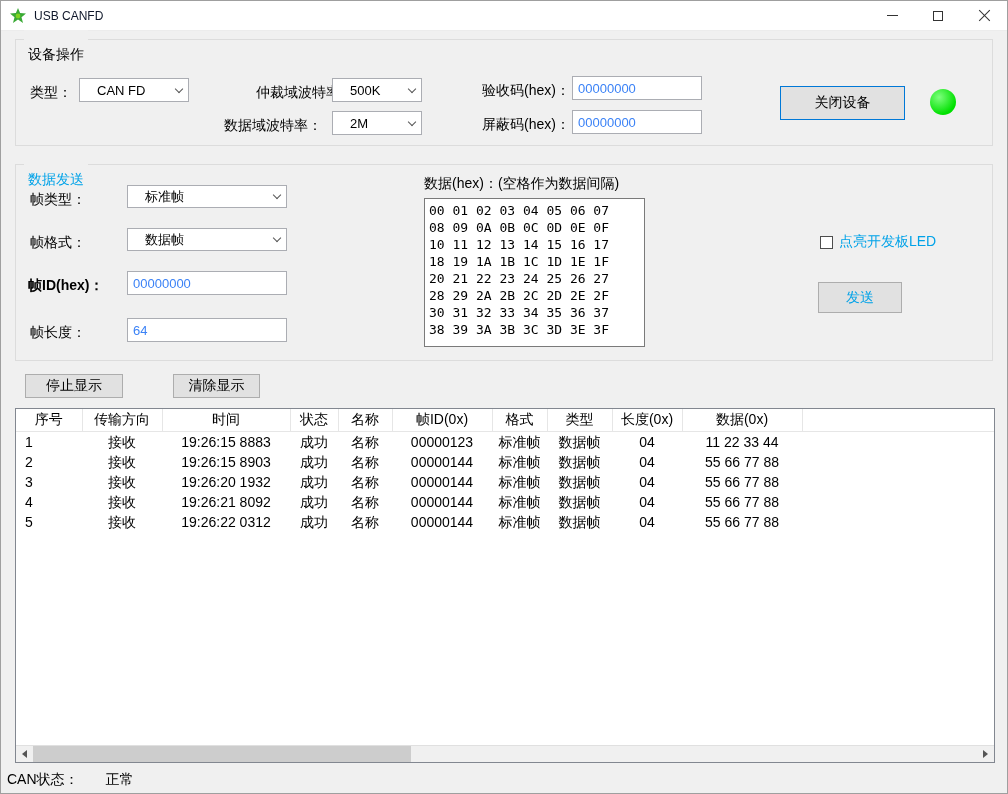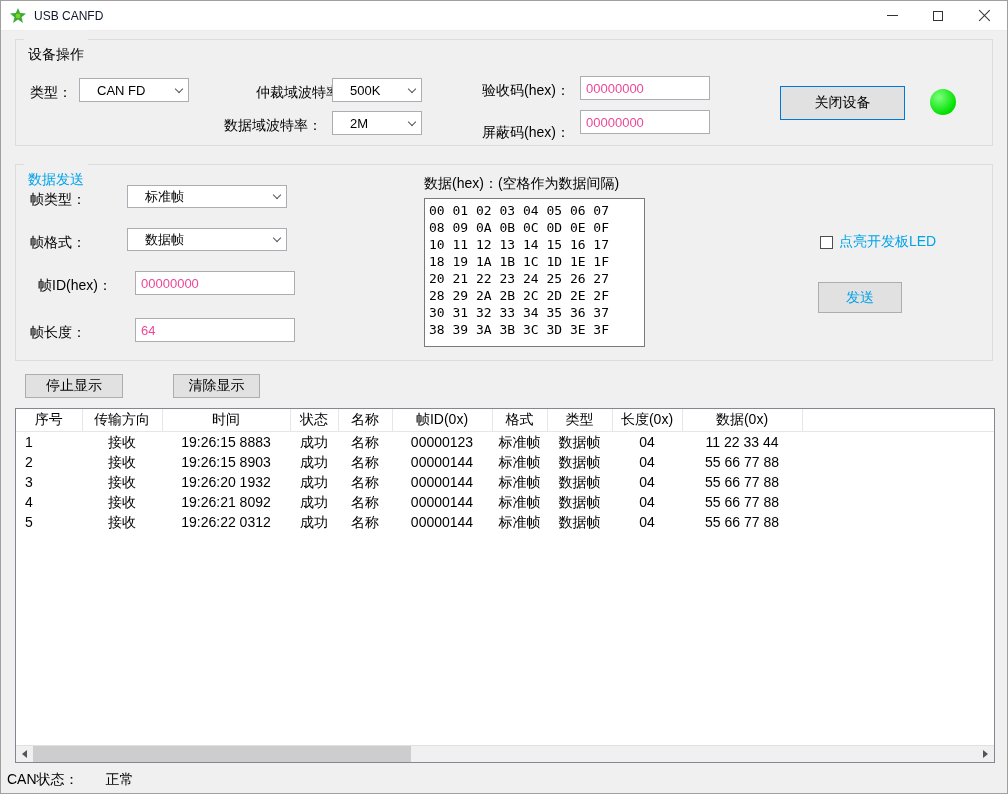--- a/index.html
+++ b/index.html
@@ -22,21 +22,21 @@
 
   
   .groupbox { position:absolute; border:1px solid #dcdcdc; }
   .group-legend { position:absolute; top:-10px; left:8px; background:#f0f0f0; padding:16px 4px; font-size:14px; white-space:nowrap; }
   .blue { color:var(--accent); }
 
   .lbl { position:absolute; font-size:14px; color:#000; line-height:20px; white-space:nowrap; }
   .combo { position:absolute; background:#fff; border:1px solid #abadb3; display:flex; align-items:center; font-size:13px; padding-left:17px; cursor:default; }
   .arrow-wrap { margin-left:auto; width:18px; display:flex; justify-content:center; align-items:center; }
   .chev { width:6px; height:6px; border:solid #555; border-width:0 1px 1px 0; transform:rotate(45deg); margin-top:-3px; }
-  .textinput { position:absolute; background:#fff; border:1px solid #abadb3; font-size:13px; padding:0 5px; font-family:inherit; color:#ec4899;margin-left:8px; }
+  .textinput { position:absolute; background:#fff; border:1px solid #abadb3; font-size:13px; padding:0 5px; font-family:inherit; color:#3b82f6; }
   .btn { position:absolute; background:#e1e1e1; border:1px solid #adadad; font-size:14px; color:#000;
          display:flex; align-items:center; justify-content:center; cursor:default; white-space:nowrap; }
   .btn-primary { border:1px solid #0078d7; }
   .btn-blue-text { color:var(--accent); }
   .status-dot { position:absolute; width:26px; height:26px; border-radius:50%;
                 background:radial-gradient(circle at 35% 32%, #7dff7d, var(--green) 70%); }
 
   .hexbox { position:absolute; background:#fff; border:1px solid #7a7a7a; font-family:"DejaVu Sans Mono",monospace;
             font-size:13px; line-height:17px; padding:3px 4px; white-space:pre; overflow:hidden; color:#000; }
 
@@ -118,21 +118,21 @@
     <span class="status-dot" style="left:914px; top:49px;"></span>
 
     <span class="lbl" style="left:208px; top:75px;">数据域波特率：</span>
     <div class="combo" style="left:316px; top:71px; width:90px; height:24px;">
       <span>2M</span>
       <span class="arrow-wrap">
           <span class="chev"></span>
         </span>
     </div>
 
-    <span class="lbl" style="left:466px; top:74px;margin-top:8px;">屏蔽码(hex)：</span>
+    <span class="lbl" style="left:466px; top:74px;">屏蔽码(hex)：</span>
     <input class="textinput" style="left: 556px; top: 70px; width: 130px; height: 24px;" value="00000000">
   </div>
 
   <div class="groupbox" style="left:14px; top:163px; width:978px; height:197px;">
     <span class="group-legend blue">数据发送</span>
 
     <span class="lbl blue" style="left:14px; top:24px;">帧类型：</span>
     <div class="combo" style="left:111px; top:20px; width:160px; height:23px;">
       <span>标准帧</span>
       <span class="arrow-wrap">
@@ -141,21 +141,21 @@
     </div>
 
     <span class="lbl blue" style="left:14px; top:67px;">帧格式：</span>
     <div class="combo" style="left:111px; top:63px; width:160px; height:23px;">
       <span>数据帧</span>
       <span class="arrow-wrap">
           <span class="chev"></span>
         </span>
     </div>
 
-    <span class="lbl blue" style="left:22px; top:110px;">帧ID(hex)：</span>
+    <span class="lbl blue" style="left:12px; top:110px;font-weight:bold;">帧ID(hex)：</span>
     <input class="textinput" style="left: 111px; top: 106px; width: 160px; height: 24px;" value="00000000">
 
     <span class="lbl blue" style="left:14px; top:157px;">帧长度：</span>
     <input class="textinput" style="left: 111px; top: 153px; width: 160px; height: 24px;" value="64">
 
     <span class="lbl blue" style="left:408px; top:8px;">数据(hex)：(空格作为数据间隔)</span>
     <div class="hexbox" style="left:408px; top:33px; width:221px; height:149px;">00 01 02 03 04 05 06 07
 08 09 0A 0B 0C 0D 0E 0F
 10 11 12 13 14 15 16 17
 18 19 1A 1B 1C 1D 1E 1F

